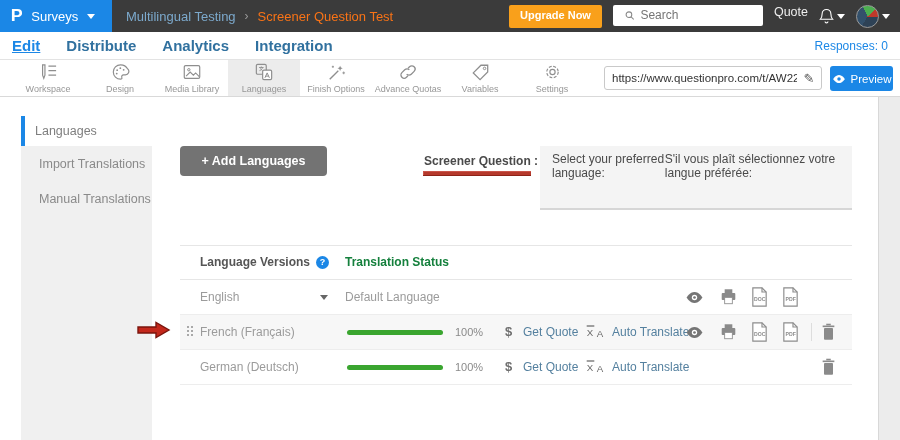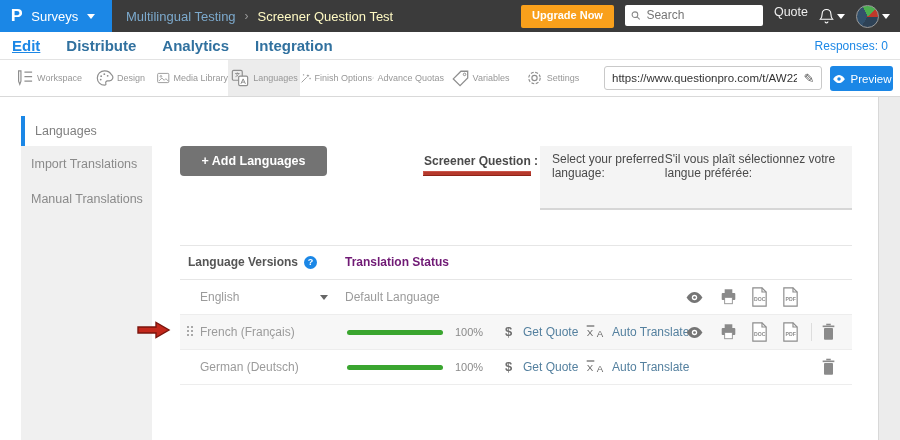--- a/index.html
+++ b/index.html
@@ -11,46 +11,46 @@
           display:flex;align-items:center;}
   .brand{width:112px;height:32px;background:#1b87e6;display:flex;align-items:center;
          padding-left:11px;box-sizing:border-box;gap:9px;cursor:pointer;}
   .brand .logo{color:#fff;font-weight:bold;font-size:17px;transform:scaleX(1.05);}
   .brand .prod{color:#fff;font-size:13px;}
   .caret{width:0;height:0;border-left:4px solid transparent;border-right:4px solid transparent;
          border-top:5px solid #fff;display:inline-block;}
   .crumbs{display:flex;align-items:center;gap:9px;margin-left:14px;font-size:13px;}
   .crumb-folder{color:#7ca9cc;}
   .crumb-sep{color:#9a9a9a;font-size:12px;}
-  .crumb-survey{color:#fef9c3;}
+  .crumb-survey{color:#f97316;}
   .top-right{margin-left:auto;display:flex;gap:11px;padding-right:10px;}
   .upgrade{background:#f9a01b;color:#fff;font-size:11px;font-weight:bold;padding:4px 11px;
            border-radius:2px;cursor:pointer;}
   .search{width:126px;height:21px;background:#fff;border-radius:2px;display:flex;
-          align-items:center;padding:0 6px;gap:4px;}
+          align-items:center;padding:0 12px;gap:4px;}
   .search input{border:0;outline:0;width:100%;font-size:12px;color:#333;background:transparent;
           font-family:"Liberation Sans",sans-serif;}
   .help{color:#eee;font-size:12.5px;cursor:pointer;}
   .bell-wrap{display:flex;align-items:center;gap:3px;cursor:pointer;}
   .avatar-wrap{display:flex;align-items:center;gap:3px;cursor:pointer;}
   .avatar{width:21px;height:21px;border-radius:50%;border:1px solid #9a9a9a;
           background:conic-gradient(from 210deg,#33506b 0 35%,#4caf50 35% 55%,#c0392b 55% 68%,#2e4256 68% 100%);}
 
   
   .subnav{position:absolute;top:32px;left:0;width:900px;height:28px;background:#fff;
           border-bottom:1px solid #e3e3e3;box-sizing:border-box;display:flex;align-items:center;
           padding:0 12px;gap:26px;}
   .subnav .nav-item{font-size:15px;font-weight:bold;color:#31719f;cursor:pointer;}
   .subnav .nav-item.active{color:#1b87e6;text-decoration:underline;}
   .responses{margin-left:auto;color:#1b87e6;font-size:12px;}
 
   
   .toolbar{position:absolute;top:60px;left:0;width:900px;height:37px;background:#fff;
            border-bottom:1px solid #d9d9d9;box-sizing:border-box;display:flex;padding-left:12px;}
-  .titem{width:72px;display:flex;flex-direction:row;align-items:center;justify-content:center;
+  .titem{width:72px;display:flex;flex-direction:column;align-items:center;justify-content:center;
          gap:3px;cursor:pointer;}
   .titem.active{background:#ececec;}
   .titem svg{display:block;}
   .tlabel{font-size:9px;color:#979797;white-space:nowrap;}
   .url-box{position:absolute;left:604px;top:6px;width:218px;height:24px;border:1px solid #c9c9c9;
            border-radius:3px;display:flex;align-items:center;box-sizing:border-box;background:#fff;}
   .url-box input{flex:1;border:0;outline:0;font-size:11.5px;color:#333;padding:0 0 0 7px;min-width:0;
            font-family:"Liberation Sans",sans-serif;}
   .url-edit{width:24px;text-align:center;color:#555;font-size:13px;cursor:pointer;}
   .preview-btn{position:absolute;left:830px;top:6px;width:63px;height:25px;background:#1b87e6;
@@ -58,43 +58,43 @@
            justify-content:center;gap:5px;cursor:pointer;}
 
   
   .content{position:absolute;top:97px;left:0;width:878px;height:343px;background:#fff;}
   .gutter{position:absolute;top:97px;left:878px;width:22px;height:343px;background:#ececec;
           border-left:1px solid #d8d8d8;box-sizing:border-box;}
 
   
   .side-bg{position:absolute;left:21px;top:49px;width:131px;height:294px;background:#f0f0f0;}
   .side-item{position:absolute;left:21px;width:131px;font-size:12.5px;color:#8a8a8a;display:flex;
-             align-items:center;box-sizing:border-box;padding-left:10px;cursor:pointer;}
+             align-items:center;box-sizing:border-box;padding-left:18px;cursor:pointer;}
   .side-item.active{background:#fff;border-left:4px solid #1b87e6;padding-left:10px;color:#7e7e7e;}
 
   
   .add-btn{position:absolute;left:180px;top:49px;width:147px;height:30px;background:#737373;
            border-radius:4px;color:#fff;font-size:12.5px;font-weight:bold;display:flex;
            align-items:center;justify-content:center;cursor:pointer;}
   .screener-label{position:absolute;left:424px;top:57px;font-size:12px;font-weight:bold;color:#4a4a4a;}
   .screener-underline{position:absolute;left:423px;top:74px;width:108px;height:5px;
            background:#b5392c;box-shadow:inset 0 -1px 0 #8e2318, inset 1px 1px 0 #c9554a;}
   .screener-box{position:absolute;left:540px;top:49px;width:312px;height:64px;background:#f4f4f4;
            border-bottom:2px solid #d6d6d6;box-sizing:border-box;padding:6px 12px;
            display:flex;flex-direction:row;justify-content:space-around;}
   .screener-box .line{font-size:12px;color:#4a4a4a;}
 
   
   .table{position:absolute;left:180px;top:148px;width:672px;}
   .thead{position:relative;height:33px;border-top:1px solid #e6e6e6;border-bottom:1px solid #e6e6e6;}
-  .th-lang{position:absolute;left:8px;top:9px;display:flex;align-items:center;gap:6px;
+  .th-lang{position:absolute;left:20px;top:9px;display:flex;align-items:center;gap:6px;
            font-size:12px;font-weight:bold;color:#555;}
   .help-badge{width:13px;height:13px;border-radius:50%;background:#1b87e6;color:#fff;font-size:9px;
            font-weight:bold;display:inline-flex;align-items:center;justify-content:center;cursor:pointer;}
-  .th-status{position:absolute;left:165px;top:9px;font-size:12px;font-weight:bold;color:#701a75;text-align:right;}
+  .th-status{position:absolute;left:165px;top:9px;font-size:12px;font-weight:bold;color:#15803d;text-align:right;}
   .trow{position:relative;height:34px;border-bottom:1px solid #ededed;}
   .trow.hl{background:#f7f7f7;}
   .cell-lang{position:absolute;left:20px;top:10px;font-size:12px;color:#9b9b9b;}
   .handle{position:absolute;left:7px;top:11px;width:2px;height:2px;background:#8f8f8f;border-radius:50%;
           box-shadow:4px 0 0 #8f8f8f,0 4px 0 #8f8f8f,4px 4px 0 #8f8f8f,0 8px 0 #8f8f8f,4px 8px 0 #8f8f8f;cursor:grab;}
   .dd-caret{position:absolute;left:140px;top:15px;width:0;height:0;border-left:4px solid transparent;
           border-right:4px solid transparent;border-top:5px solid #666;cursor:pointer;}
   .cell-status{position:absolute;left:165px;top:10px;font-size:12px;color:#9b9b9b;}
   .bar{position:absolute;left:167px;top:15px;width:96px;height:5px;border-radius:3px;background:#3aa52f;}
   .pct{position:absolute;left:275px;top:11px;font-size:11px;color:#8a8a8a;}

